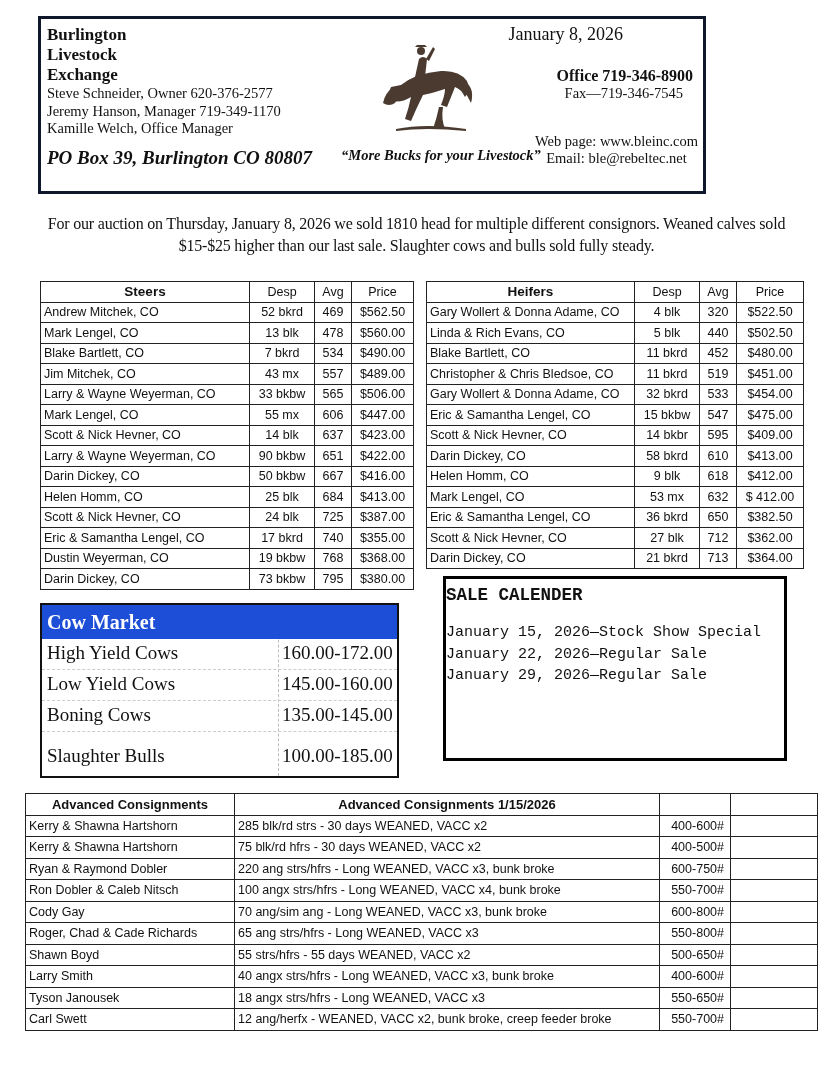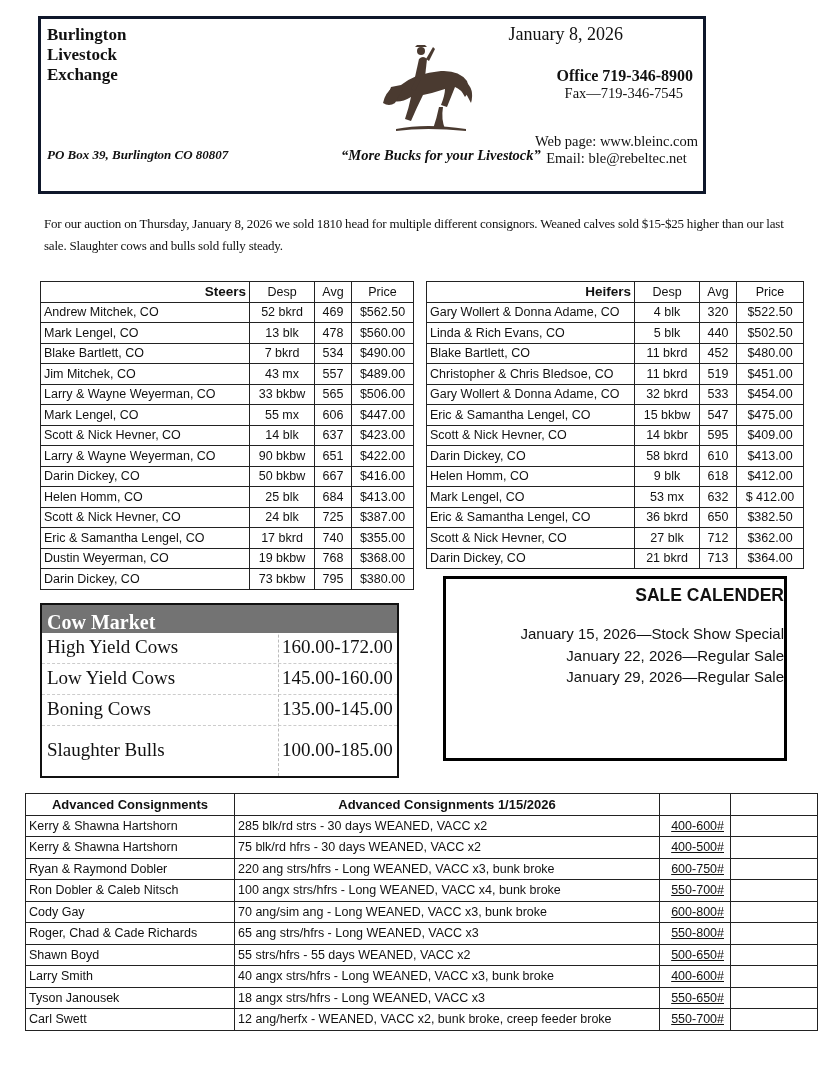--- a/index.html
+++ b/index.html
@@ -7,89 +7,95 @@
 
   
   #header {
     position: absolute; left: 38px; top: 16px; width: 668px; height: 178px;
     border: 3px solid #0f172a; box-sizing: border-box;
     font-family: "Liberation Serif", "DejaVu Serif", serif;
   }
   #company-name { position: absolute; left: 6px; top: 6px; font-weight: bold; font-size: 17px; line-height: 20px; }
   #company-name div { white-space: nowrap; }
   #staff { position: absolute; left: 6px; top: 66px; font-size: 14.5px; line-height: 17.5px; }
-  #address { position: absolute; left: 6px; top: 128px; font-size: 13px; font-style: italic; font-weight: bold; }
+  #address { position: absolute; left: 6px; top: 128px; font-size: 19px; font-style: italic; font-weight: bold; }
   #logo { position: absolute; left: 330px; top: 18px; width: 110px; height: 100px; }
   #slogan { position: absolute; left: 300px; top: 128px; font-size: 14.5px; font-style: italic; font-weight: bold; white-space: nowrap; }
   #date { position: absolute; right: 80px; top: 5px; font-size: 18px; }
   #office { position: absolute; right: 10px; top: 48px; font-size: 16px; font-weight: bold; }
   #fax { position: absolute; right: 20px; top: 66px; font-size: 14.5px; }
   #web { position: absolute; right: 5px; top: 114px; font-size: 14.5px; text-align: center; line-height: 17px; }
 
   
   #intro {
     position: absolute; left: 44px; top: 213px; width: 745px;
-    font-family: "Liberation Serif", "DejaVu Serif", serif; font-size: 13px; line-height: 22px;
+    font-family: "Liberation Serif", "DejaVu Serif", serif; font-size: 16px; line-height: 22px;
     letter-spacing: -0.2px;
+    text-align: center;
   }
 
   
   table.sale {
     position: absolute; border-collapse: collapse;
     font-family: "Liberation Sans", "DejaVu Sans", sans-serif; font-size: 12.5px;
   }
   table.sale td, table.sale th {
     border: 1px solid #222; height: 19.5px; padding: 0 3px; white-space: nowrap;
   }
   table.sale th { font-weight: normal; }
-  table.sale th.title { text-align: right; font-weight: bold; font-size: 13.5px; }
+  table.sale th.title { text-align: center; font-weight: bold; font-size: 13.5px; }
   table.sale td.c, table.sale th.c { text-align: center; }
   #steers { left: 40px; top: 281px; width: 374px; }
   #heifers { left: 426px; top: 281px; width: 378px; }
 
   
   #cow-market {
     position: absolute; left: 40px; top: 603px; width: 359px; height: 175px;
     border: 2px solid #111; box-sizing: border-box;
     font-family: "Liberation Serif", "DejaVu Serif", serif;
   }
-  #cow-market .head { background: #737373; color: #fff; height: 28px; position: relative; }
+  #cow-market .head { background: #1d4ed8; color: #fff; height: 34px; position: relative; }
   #cow-market .head .t { position: absolute; left: 5px; top: 6px; font-size: 20px; font-weight: bold; }
   #cow-market .divider { position: absolute; left: 236px; top: 0; bottom: 0; border-left: 1px dashed #bbb; }
   #cow-market .row { position: relative; height: 30px; border-bottom: 1px dashed #ccc; font-size: 19px; }
   #cow-market .row.last { border-bottom: none; height: 40px; }
   #cow-market .row .l { position: absolute; left: 5px; bottom: 5px; }
   #cow-market .row .v { position: absolute; left: 240px; bottom: 5px; }
 
   
   #calendar {
     position: absolute; left: 443px; top: 576px; width: 344px; height: 185px;
-    border: 3px solid #000; box-sizing: border-box; text-align: right;
-    font-family: Liberation Sans, sans-serif;
+    border: 3px solid #000; box-sizing: border-box; text-align: left;
+    font-family: Liberation Mono, monospace;
   }
   #calendar .t { font-weight: bold; font-size: 17.5px; margin-top: 6px; }
   #calendar .items { margin-top: 17px; font-size: 15px; line-height: 21.5px; }
 
   
   #consign {
     position: absolute; left: 25px; top: 793px; border-collapse: collapse;
     font-family: "Liberation Sans", "DejaVu Sans", sans-serif; font-size: 12.5px; padding-left: 8px;
   }
   #consign td, #consign th { border: 1px solid #222; height: 20.5px; padding: 0 3px; white-space: nowrap; }
   #consign th { font-weight: bold; font-size: 13px; text-align: center; }
-  #consign td.w { text-align: right; padding-right: 6px; text-decoration: underline; }
+  #consign td.w { text-align: right; padding-right: 6px; }
 </style>
 </head>
 <body>
 
 <div id="header">
   <div id="company-name">
     <div>Burlington</div>
     <div>Livestock</div>
     <div>Exchange</div>
+  </div>
+  <div id="staff">
+    <div>Steve Schneider, Owner 620-376-2577</div>
+    <div>Jeremy Hanson, Manager 719-349-1170</div>
+    <div>Kamille Welch, Office Manager</div>
   </div>
   <div id="address">PO Box 39, Burlington  CO  80807</div>
 
   <svg id="logo" viewBox="0 0 110 100">
     <g fill="#4a3a30">
 
       <path d="M25 92 Q55 86 95 92 L95 94 Q55 90 25 94 Z"></path>
       <path d="M62 92 Q66 80 68 70 L72 70 Q70 82 74 92 Z"></path>
 
       <path d="M30 48 Q45 36 70 34 Q88 33 96 44 Q100 54 94 60 Q90 52 84 50 Q80 60 76 70 L70 68 Q74 58 74 52 Q62 56 52 58 Q46 70 40 84 L34 82 Q38 70 40 60 Q30 66 22 64 Q16 58 20 50 Z"></path>

